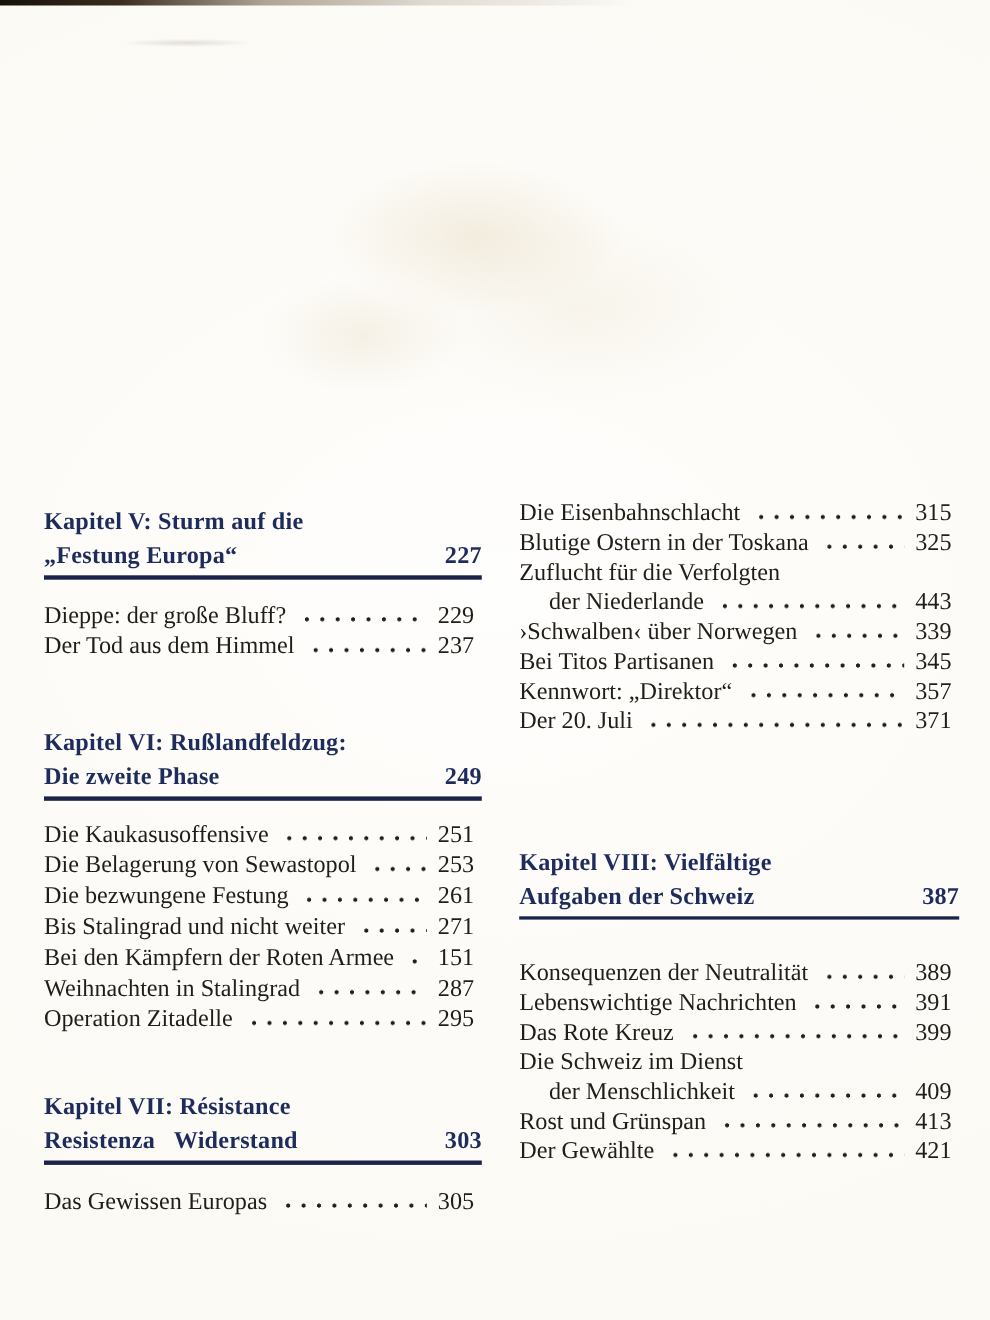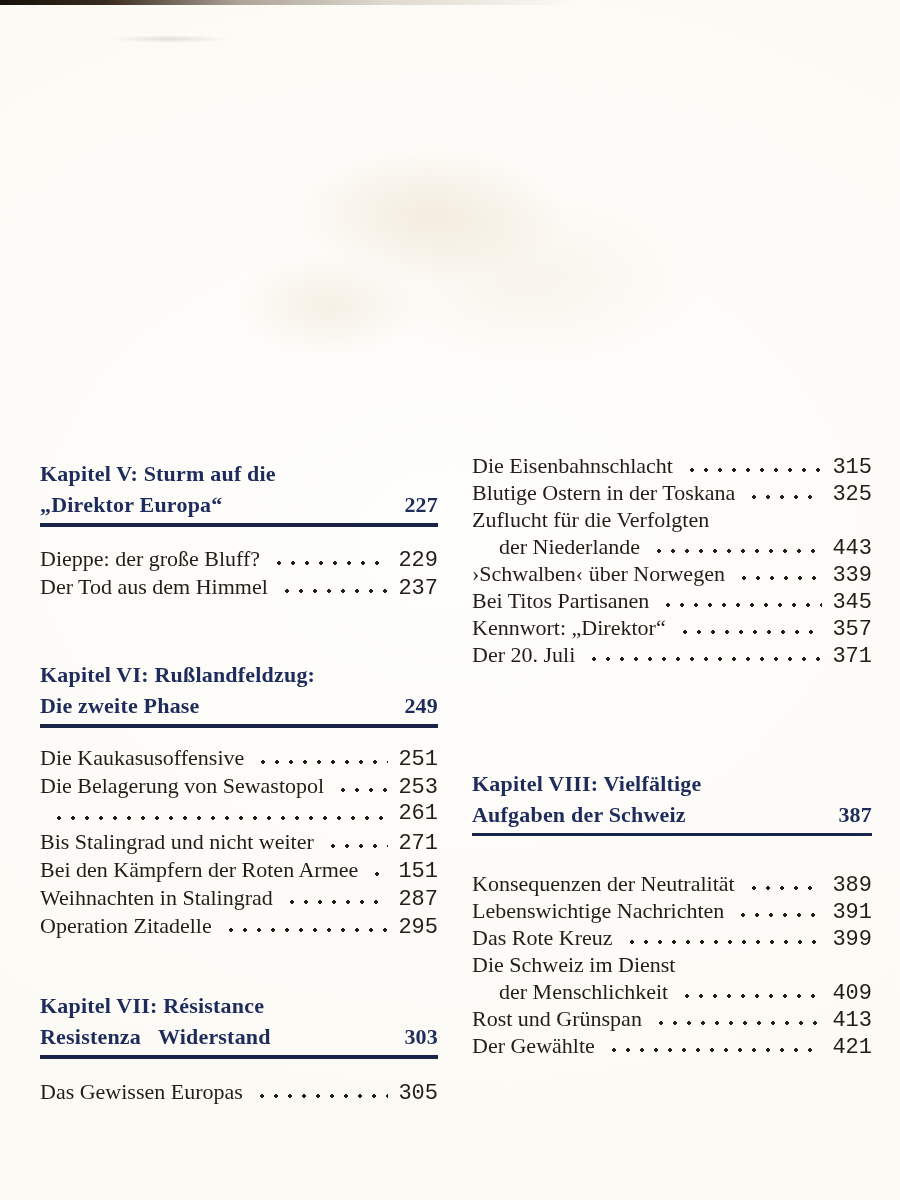--- a/index.html
+++ b/index.html
@@ -56,21 +56,21 @@
   .row .t { flex: 0 0 auto; }
   .row .dots {
     flex: 1 1 auto;
     align-self: stretch;
     margin: 0 10px 0 9px;
     background-image: radial-gradient(circle, var(--body-ink) 1.6px, rgba(0,0,0,0) 2.1px);
     background-size: 14px 6px;
     background-repeat: repeat-x;
     background-position: 3px 15px;
   }
-  .row .p { flex: 0 0 auto; min-width: 40px; text-align: right; font-family: Liberation Mono, monospace; }
+  .row .p { flex: 0 0 auto; min-width: 40px; text-align: left; }
   .row.no-leader .dots, .row.no-leader .p { visibility: hidden; }
   .row.indent { padding-left: 27px; }
 
   
   .col-left  .entries-v   { margin-top: 18px; }
   .col-left  .heading-vi  { margin-top: 58px; }
   .col-left  .entries-vi  { margin-top: 16px; }
   .col-left  .heading-vii { margin-top: 50px; }
   .col-left  .entries-vii { margin-top: 19px; }
   .col-right .heading-viii  { margin-top: 100px; }
@@ -81,21 +81,21 @@
 
 <div class="page">
   <div class="top-edge"></div>
   <div class="top-edge-smudge"></div>
 
   <div class="col col-left">
 
     <div class="heading heading-v">
       <div class="h-line1">Kapitel V: Sturm auf die</div>
       <div class="h-line2">
-        <span>„Direktor Europa“</span>
+        <span>„Festung Europa“</span>
         <span class="h-page">227</span>
       </div>
       <div class="h-rule"></div>
     </div>
 
     <div class="entries entries-v">
       <div class="row">
         <span class="t">Dieppe: der große Bluff?</span>
         <span class="dots"></span>
         <span class="p">229</span>
@@ -121,20 +121,21 @@
         <span class="t">Die Kaukasusoffensive</span>
         <span class="dots"></span>
         <span class="p">251</span>
       </div>
       <div class="row">
         <span class="t">Die Belagerung von Sewastopol</span>
         <span class="dots"></span>
         <span class="p">253</span>
       </div>
       <div class="row">
+        <span class="t">Die bezwungene Festung</span>
         <span class="dots"></span>
         <span class="p">261</span>
       </div>
       <div class="row">
         <span class="t">Bis Stalingrad und nicht weiter</span>
         <span class="dots"></span>
         <span class="p">271</span>
       </div>
       <div class="row">
         <span class="t">Bei den Kämpfern der Roten Armee</span>

